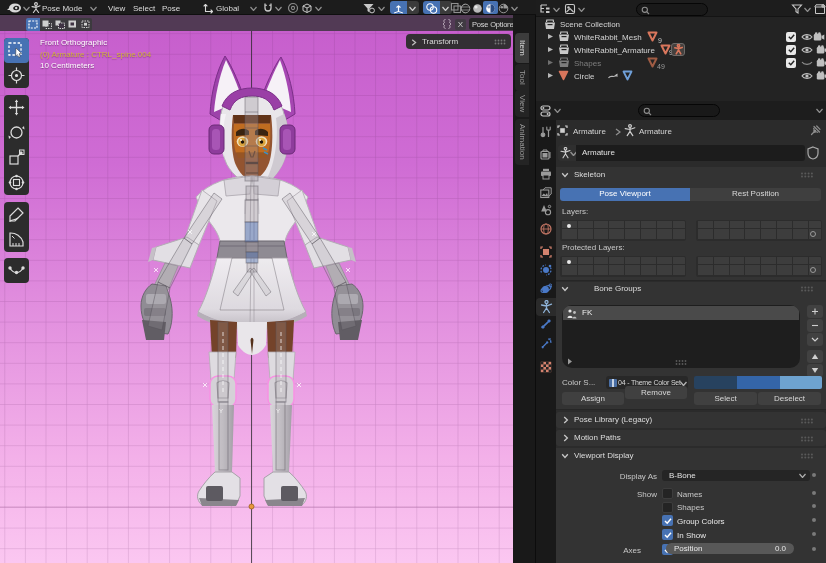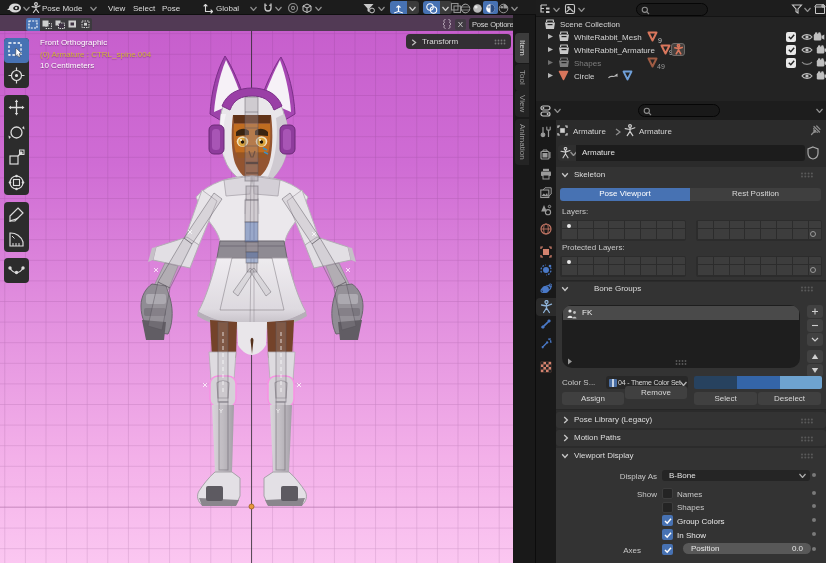--- a/index.html
+++ b/index.html
@@ -937,21 +937,21 @@
           <path d="M2,5 L4.2,7.2 L8,2.8" fill="none" stroke="#fff" stroke-width="1.5"></path>
         </svg>
       </div>
     <span class="abs" style="left:141px;top:429.5px;color:#e8e8e8;">In Show</span>
     <span class="abs rlabel" style="left:24px;top:444.5px;">Axes</span>
     <div class="abs cbon" style="left:126px;top:443px;">
         <svg width="10" height="10" viewBox="0 0 10 10">
           <path d="M2,5 L4.2,7.2 L8,2.8" fill="none" stroke="#fff" stroke-width="1.5"></path>
         </svg>
       </div>
-    <div class="abs" style="left:147px;top:441.8px;width:128px;height:11.5px;background:#585858;border-radius:6px;text-align:center;">
+    <div class="abs" style="left:130px;top:441.8px;width:128px;height:11.5px;background:#585858;border-radius:6px;text-align:center;">
       <span class="abs" style="left:8px;top:1.5px;color:#e8e8e8;">Position</span>
       <span class="abs" style="right:8px;top:1.5px;color:#e8e8e8;">0.0</span>
     </div>
     <div class="abs dot" style="left:276px;top:372px;"></div>
     <div class="abs dot" style="left:276px;top:389.5px;"></div>
     <div class="abs dot" style="left:276px;top:403px;"></div>
     <div class="abs dot" style="left:276px;top:416.5px;"></div>
     <div class="abs dot" style="left:276px;top:430.5px;"></div>
     <div class="abs dot" style="left:276px;top:445.5px;"></div>
   </div>

